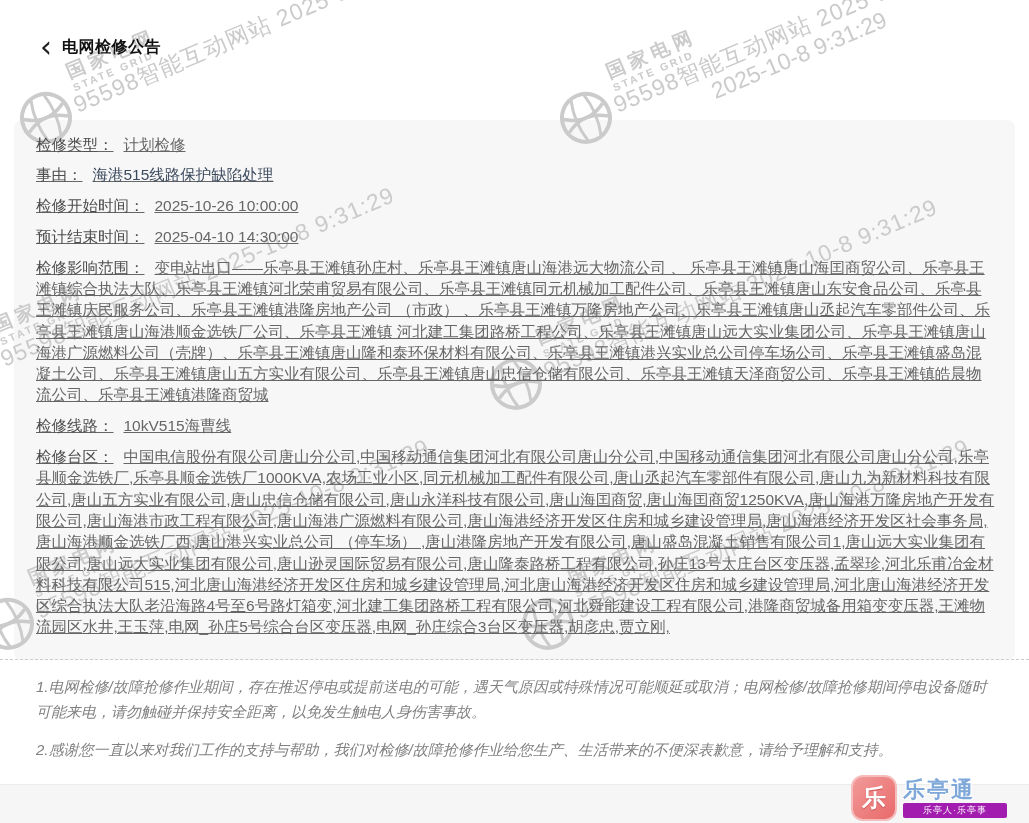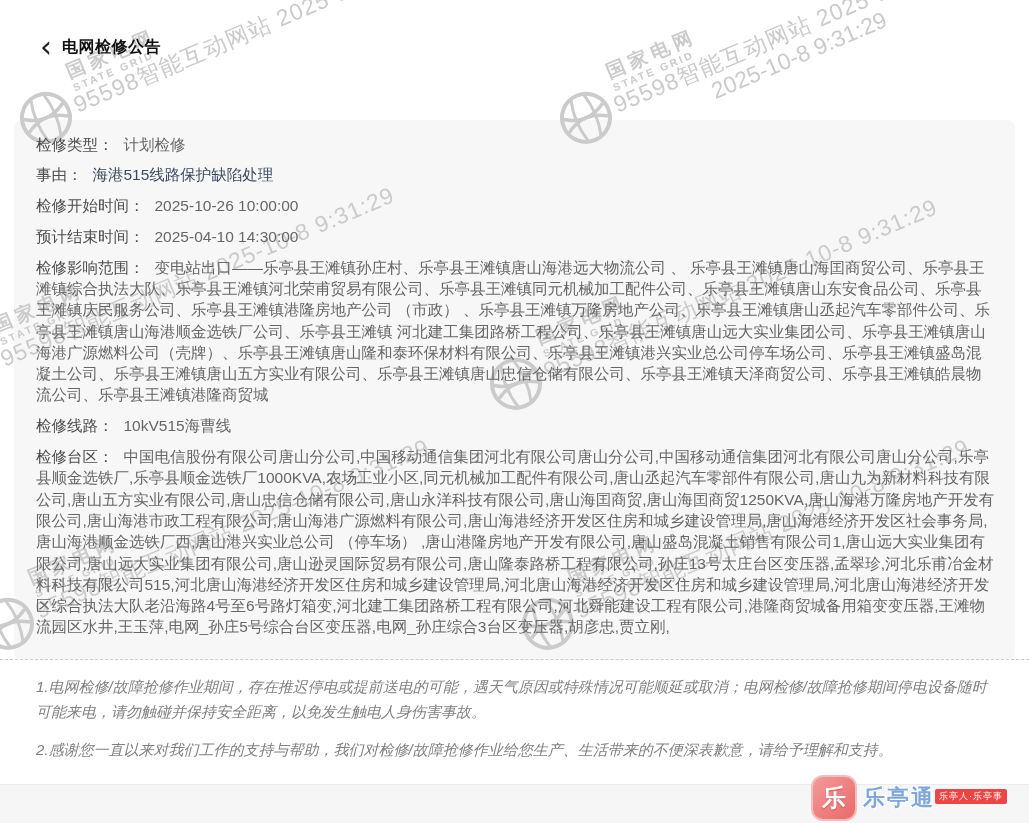--- a/index.html
+++ b/index.html
@@ -25,44 +25,44 @@
   .wm-name .en{font-size:10.5px;letter-spacing:2.5px;line-height:12px;}
   .wm-row{display:flex;align-items:center;margin-top:-16px;white-space:nowrap;}
   .wm-row svg{flex:0 0 auto;margin-right:4px;}
   .wm-site{font-size:23px;letter-spacing:1px;}
   .wm-frag{position:absolute;transform:rotate(-23deg);font-size:23px;white-space:nowrap;}
   
   .header{position:absolute;top:36px;left:40px;z-index:2;display:flex;align-items:center;}
   .back-btn{cursor:pointer;font-size:30px;line-height:22px;color:#222;font-weight:400;margin-right:10px;font-family:"DejaVu Sans",sans-serif;}
   .page-title{font-size:16px;font-weight:bold;color:#111;letter-spacing:0.5px;}
   
-  .notice{position:absolute;top:124px;left:36px;right:34px;z-index:2;}
+  .notice{position:absolute;top:124px;left:36px;right:34px;z-index:2;text-decoration:underline;}
   .field{font-size:15.5px;line-height:21.3px;margin:9.5px 0;color:#666;}
   .field .lbl{color:#4d4d4d;margin-right:10px;}
   .field .val{color:#666;}
   .field .val.hl{color:#3c4a5e;}
   
   .divider{position:absolute;left:0;right:0;top:659px;border-top:1px dashed #cccccc;z-index:2;}
   .tips{position:absolute;top:674px;left:36px;right:34px;z-index:2;}
   .tips h3{margin:6px 0 14px 0;font-size:15.5px;color:#333;letter-spacing:0.5px;}
   .tips p{margin:0 0 13px 0;font-size:15px;line-height:25px;color:#808080;font-style:italic;}
   
   .app-badge{position:absolute;right:22px;bottom:2px;z-index:3;display:flex;align-items:center;}
   .app-icon{
     width:46px;height:46px;border-radius:12px;
     background:linear-gradient(135deg,#f29a9a,#e96a6a);
     border:2px solid #f5bcbc;box-sizing:border-box;
     display:flex;align-items:center;justify-content:center;
     margin-right:6px;
   }
   .app-icon span{color:#ffffff;font-weight:bold;font-size:24px;line-height:1;text-shadow:0 1px 1px #c94f4f;}
-  .app-text{display:flex;align-items:flex-start;}
+  .app-text{display:flex;flex-direction:column;align-items:flex-start;}
   .app-name{font-size:22px;font-weight:bold;color:#7fa8d9;letter-spacing:2px;line-height:22px;
     text-shadow:-1px -1px 0 #fff,1px -1px 0 #fff,-1px 1px 0 #fff,1px 1px 0 #fff;}
-  .app-slogan{margin-top:2px;font-size:9px;color:#ffffff;background:#ef4444;border-radius:2px;padding:1px 4px;letter-spacing:1px;}
+  .app-slogan{margin-top:2px;font-size:9px;color:#ffffff;background:#a21caf;border-radius:2px;padding:1px 20px;letter-spacing:1px;}
 </style>
 </head>
 <body>
 
 <div class="band"></div>
 <div class="footer-strip"></div>
 
 <div class="wm-layer">
   <div class="wm-frag" style="left:705px;top:42px;">2025-10-8 9:31:29</div>
 

